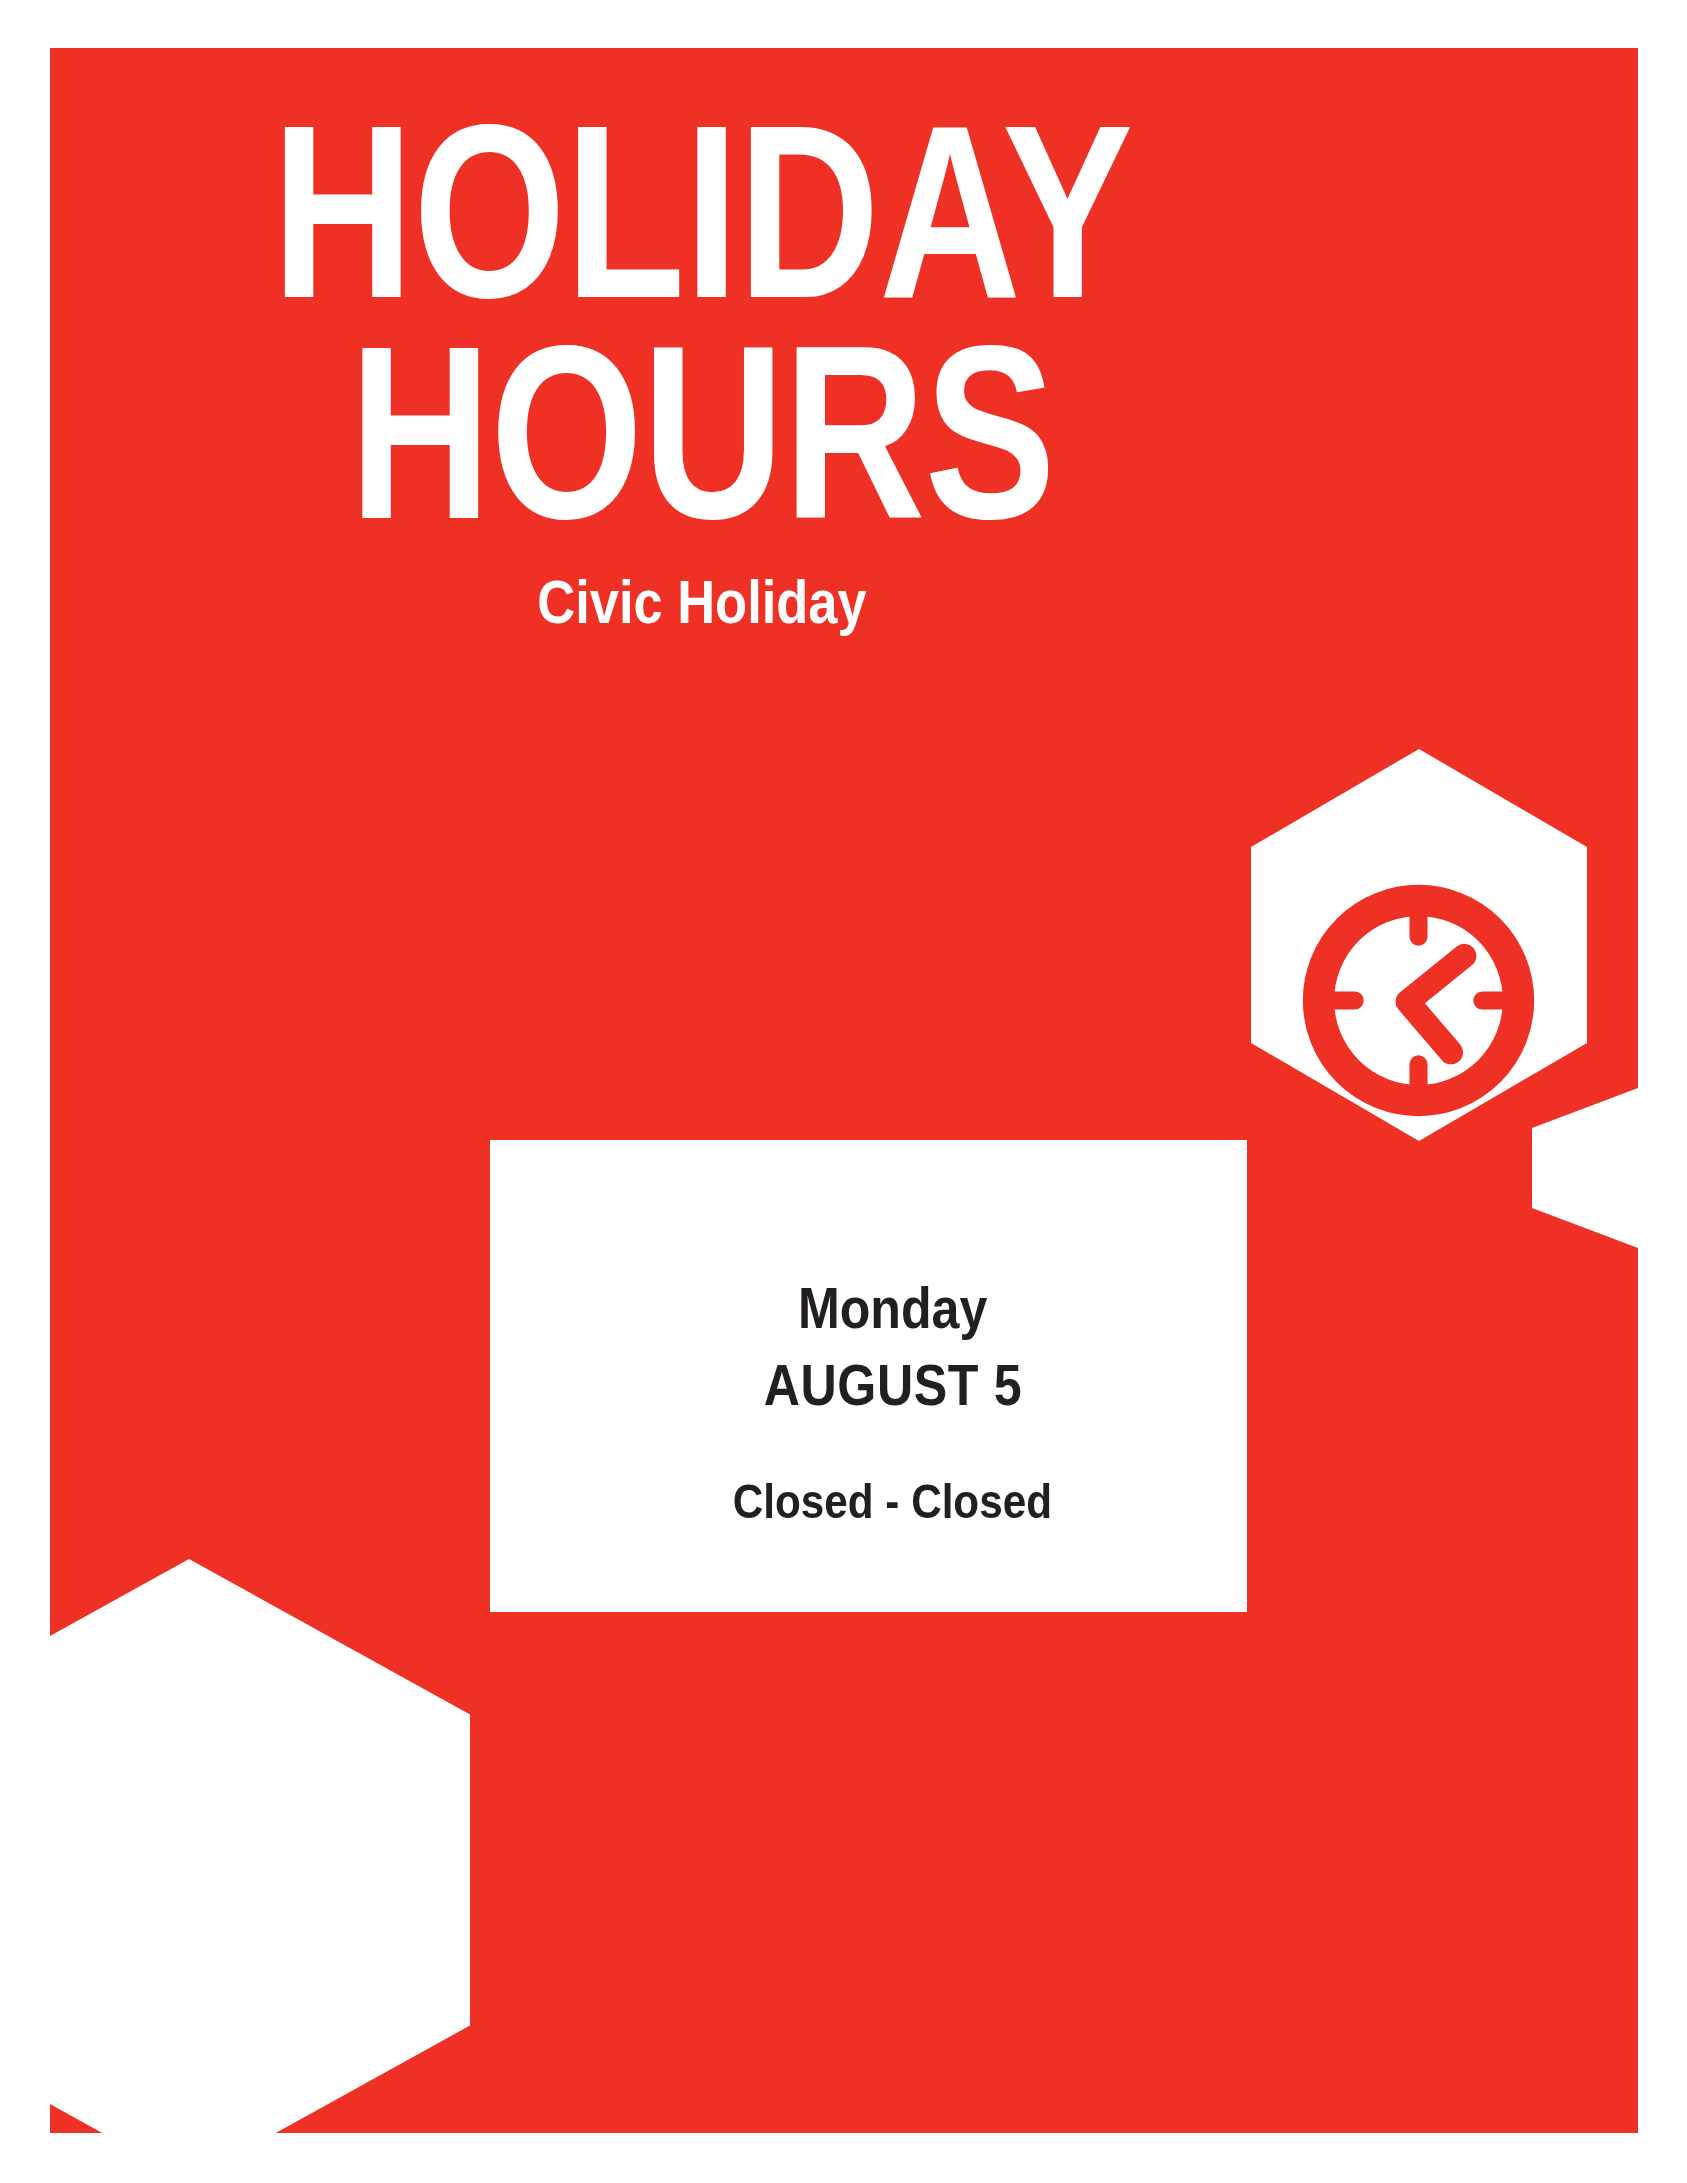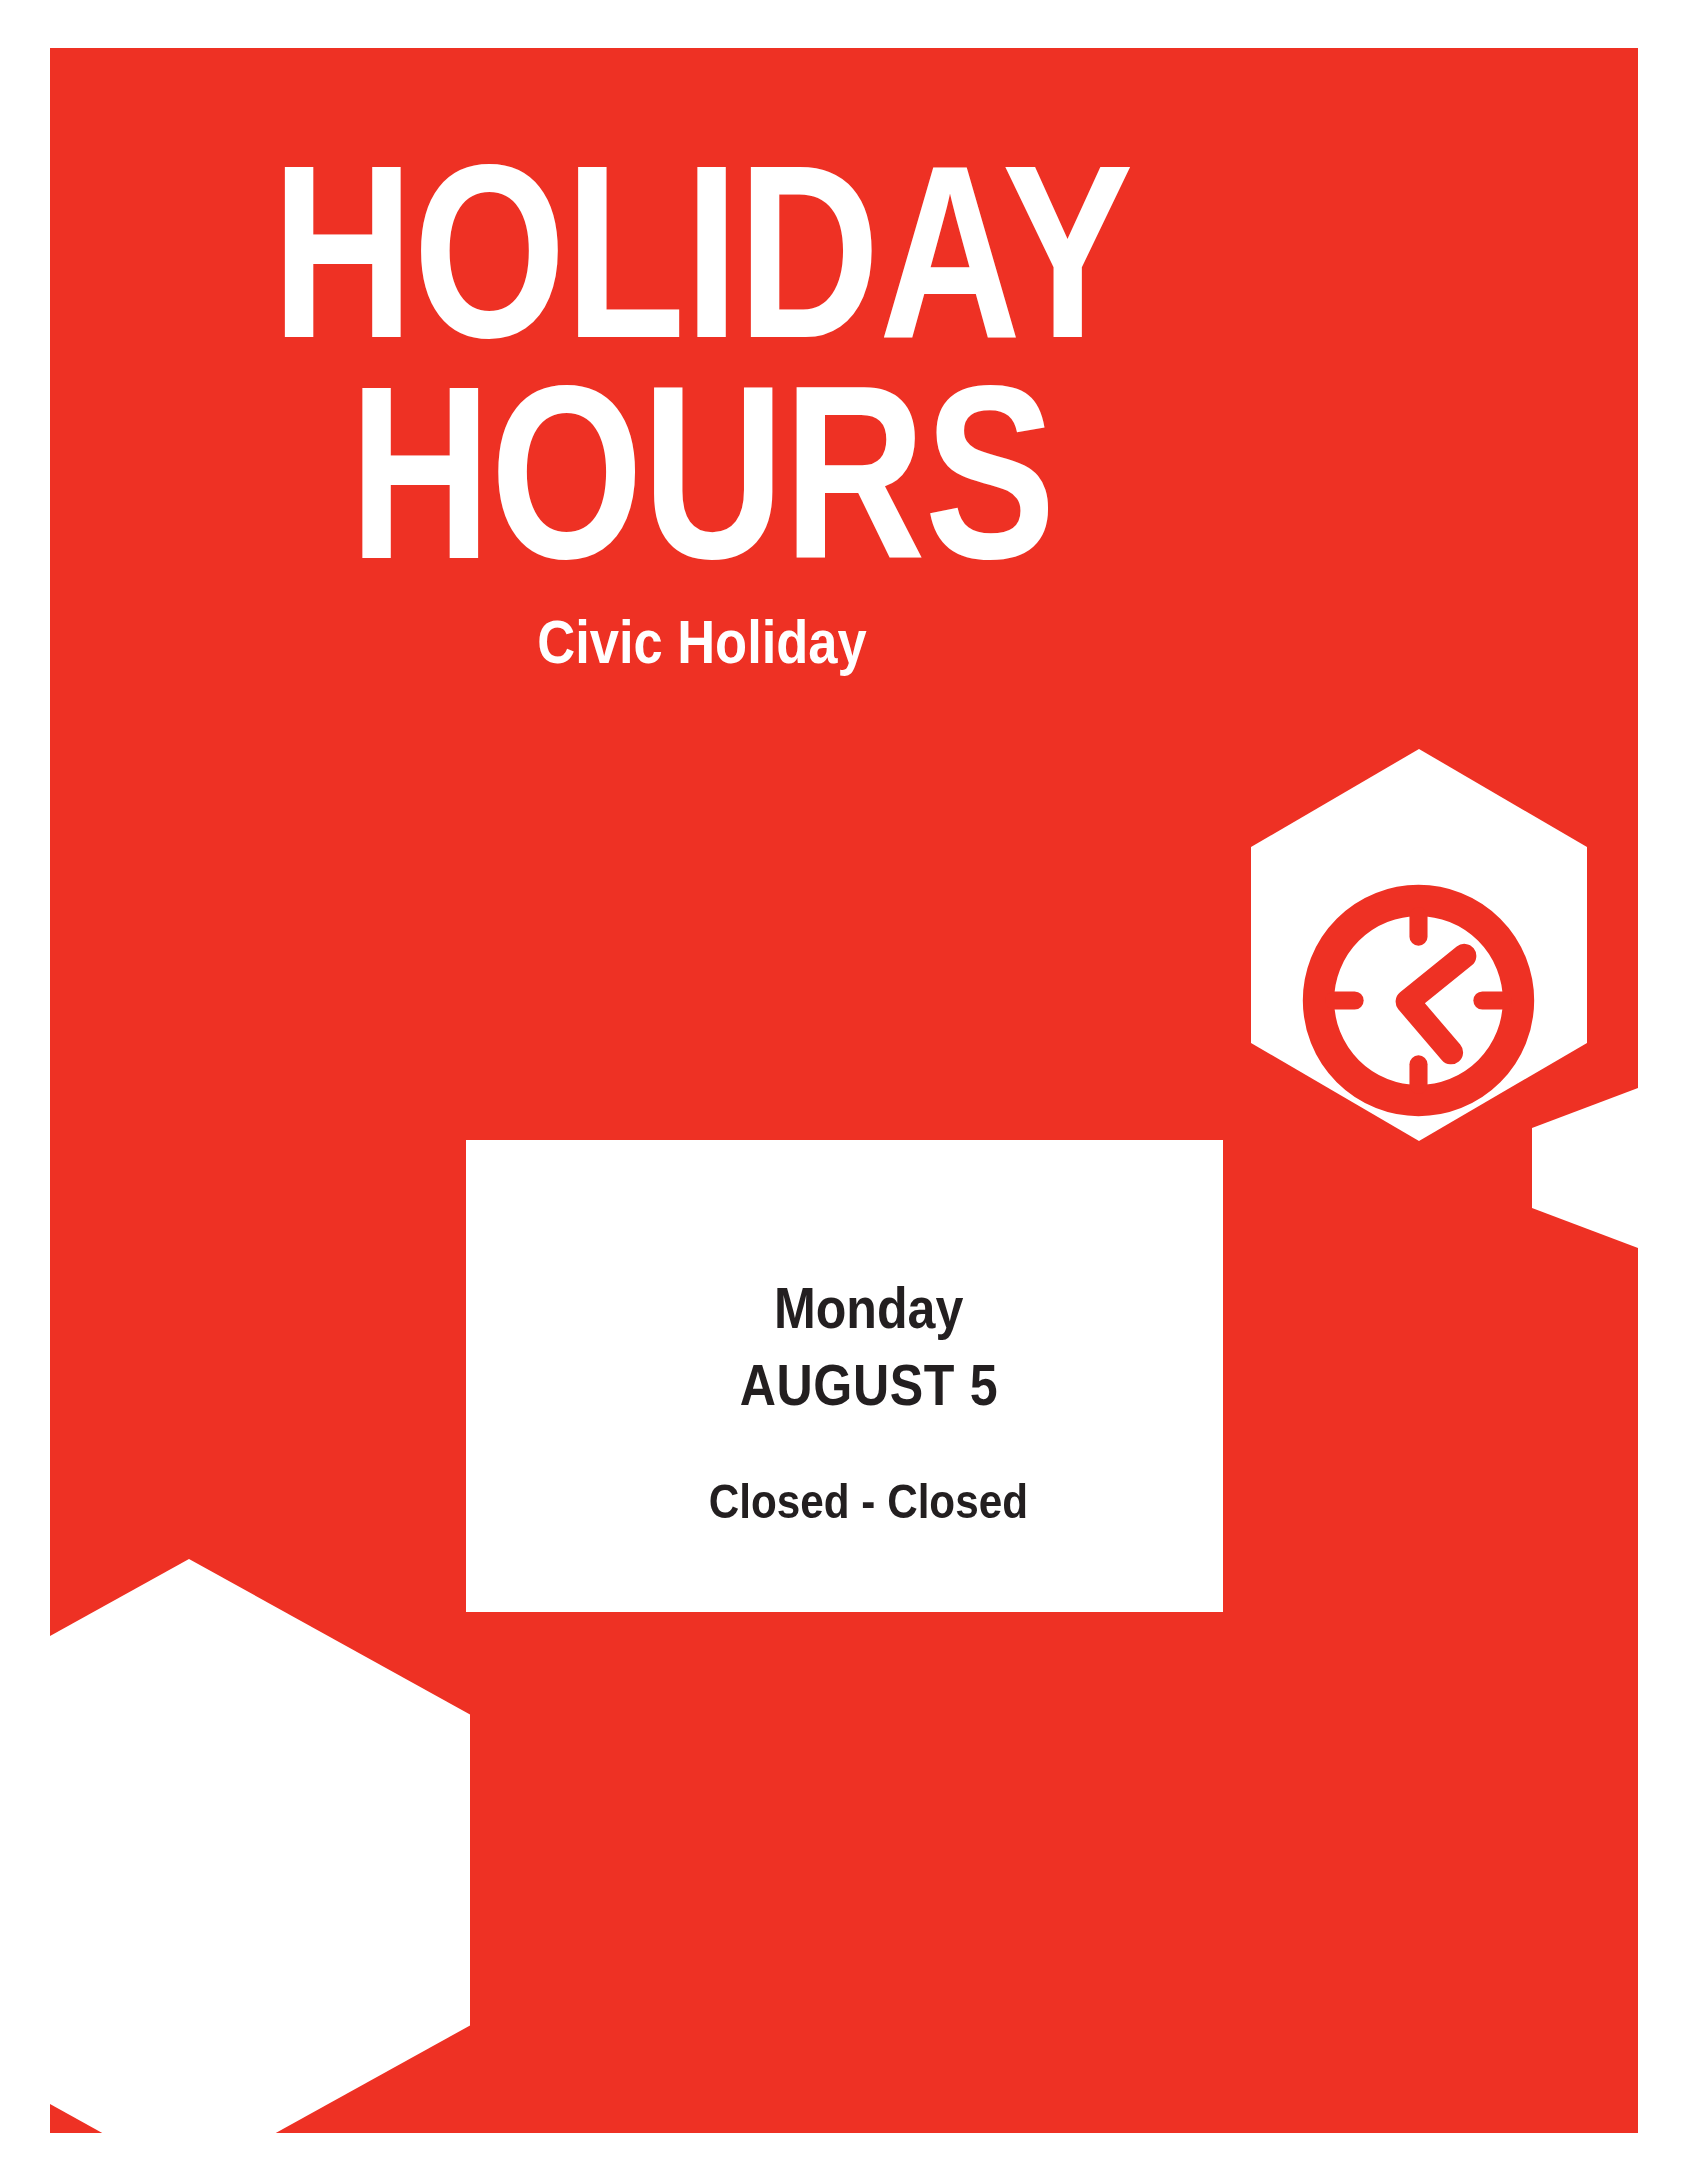--- a/index.html
+++ b/index.html
@@ -35,21 +35,20 @@
   }
 
   
   #heading-block {
     position: absolute;
     left: 0;
     top: 0;
     width: 1304px;
     text-align: center;
     pointer-events: none;
-    margin-top: 40px;
   }
 
   .title-line {
     display: block;
     color: #ffffff;
     font-family: "Liberation Sans Narrow", "Liberation Sans", sans-serif;
     font-weight: bold;
     font-size: 246px;
     line-height: 0.90;
     letter-spacing: -1.3px;
@@ -114,21 +113,21 @@
     left: 1248px;   
     top: 832px;    
     width: 241px;
     height: 241px;
   }
   #clock-icon svg { display: block; width: 100%; height: 100%; }
 
   
   #info-card {
     position: absolute;
-    left: 416px;    
+    left: 440px;    
     top: 1092px;    
     width: 757px;
     height: 472px;
     background: #ffffff;
     box-sizing: border-box;
     display: flex;
     flex-direction: column;
     align-items: center;
     justify-content: flex-start;
     padding-top: 140px;

